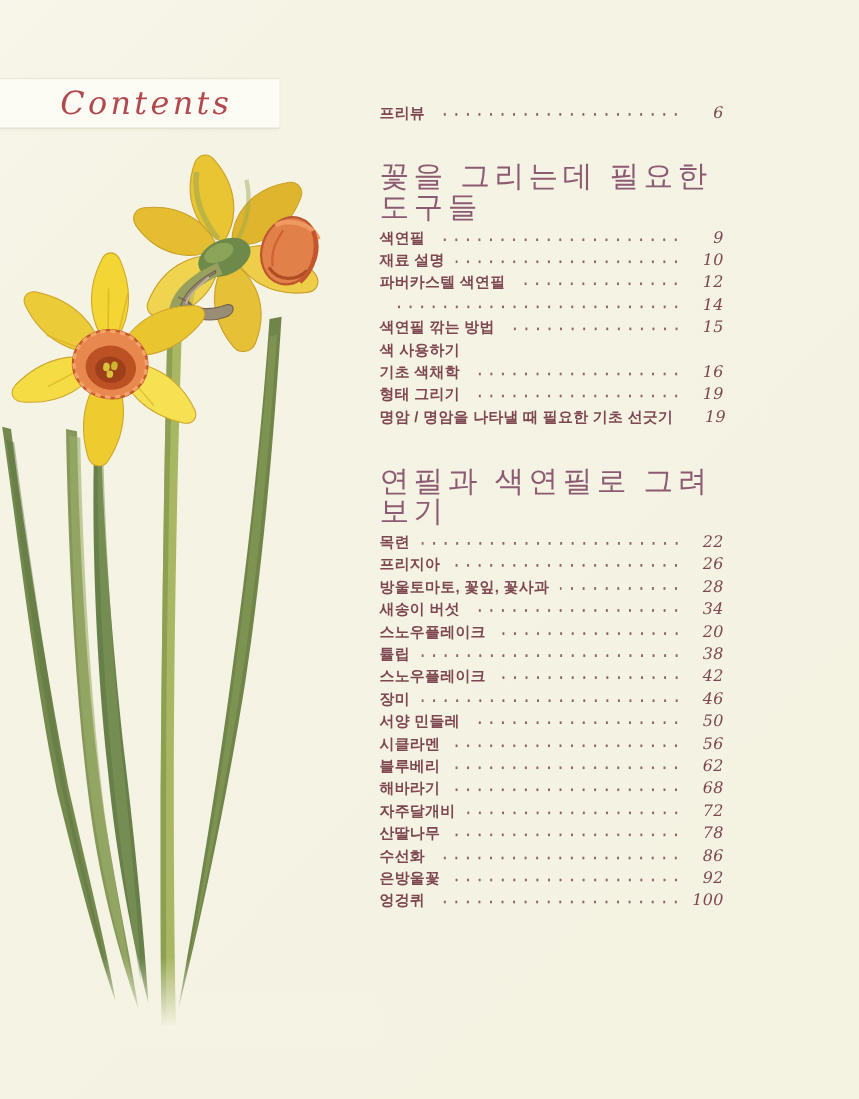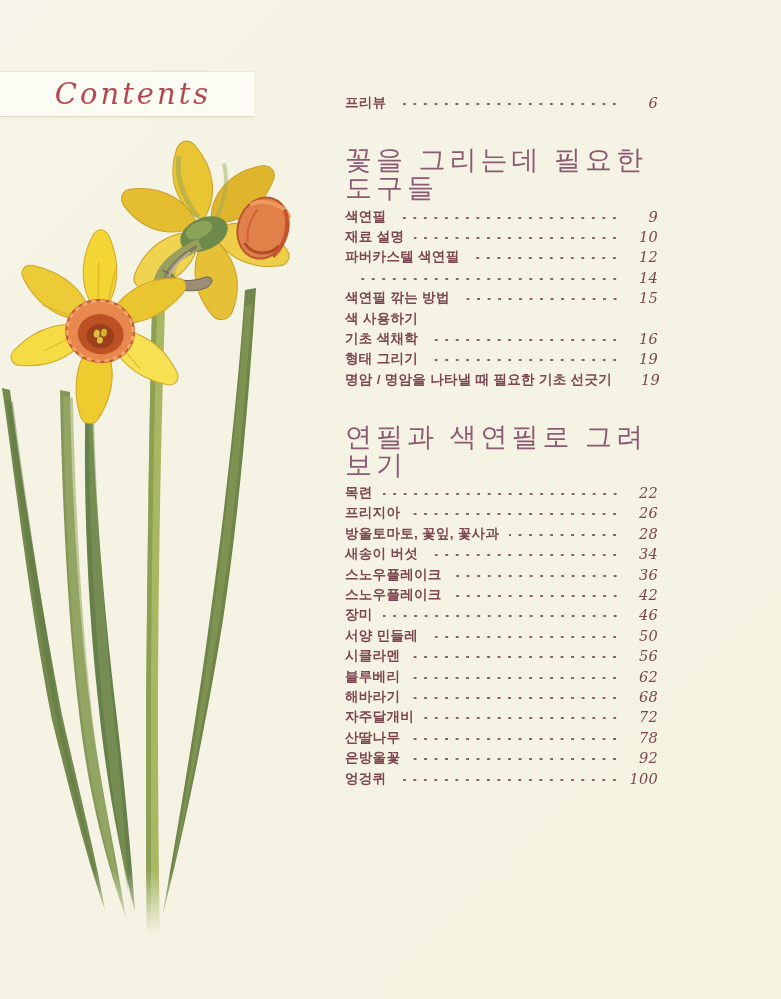--- a/index.html
+++ b/index.html
@@ -259,21 +259,26 @@
         <span class="pagenum">28</span>
       </div>
       <div class="toc-row">
         <span class="label">새송이 버섯</span>
         <span class="leader"></span>
         <span class="pagenum">34</span>
       </div>
       <div class="toc-row">
         <span class="label">스노우플레이크</span>
         <span class="leader"></span>
-        <span class="pagenum">36</span>
+        <span class="pagenum">20</span>
+      </div>
+      <div class="toc-row">
+        <span class="label">튤립</span>
+        <span class="leader"></span>
+        <span class="pagenum">38</span>
       </div>
       <div class="toc-row">
         <span class="label">스노우플레이크</span>
         <span class="leader"></span>
         <span class="pagenum">42</span>
       </div>
       <div class="toc-row">
         <span class="label">장미</span>
         <span class="leader"></span>
         <span class="pagenum">46</span>
@@ -302,20 +307,25 @@
         <span class="label">자주달개비</span>
         <span class="leader"></span>
         <span class="pagenum">72</span>
       </div>
       <div class="toc-row">
         <span class="label">산딸나무</span>
         <span class="leader"></span>
         <span class="pagenum">78</span>
       </div>
       <div class="toc-row">
+        <span class="label">수선화</span>
+        <span class="leader"></span>
+        <span class="pagenum">86</span>
+      </div>
+      <div class="toc-row">
         <span class="label">은방울꽃</span>
         <span class="leader"></span>
         <span class="pagenum">92</span>
       </div>
       <div class="toc-row">
         <span class="label">엉겅퀴</span>
         <span class="leader"></span>
         <span class="pagenum">100</span>
       </div>
     </div>

